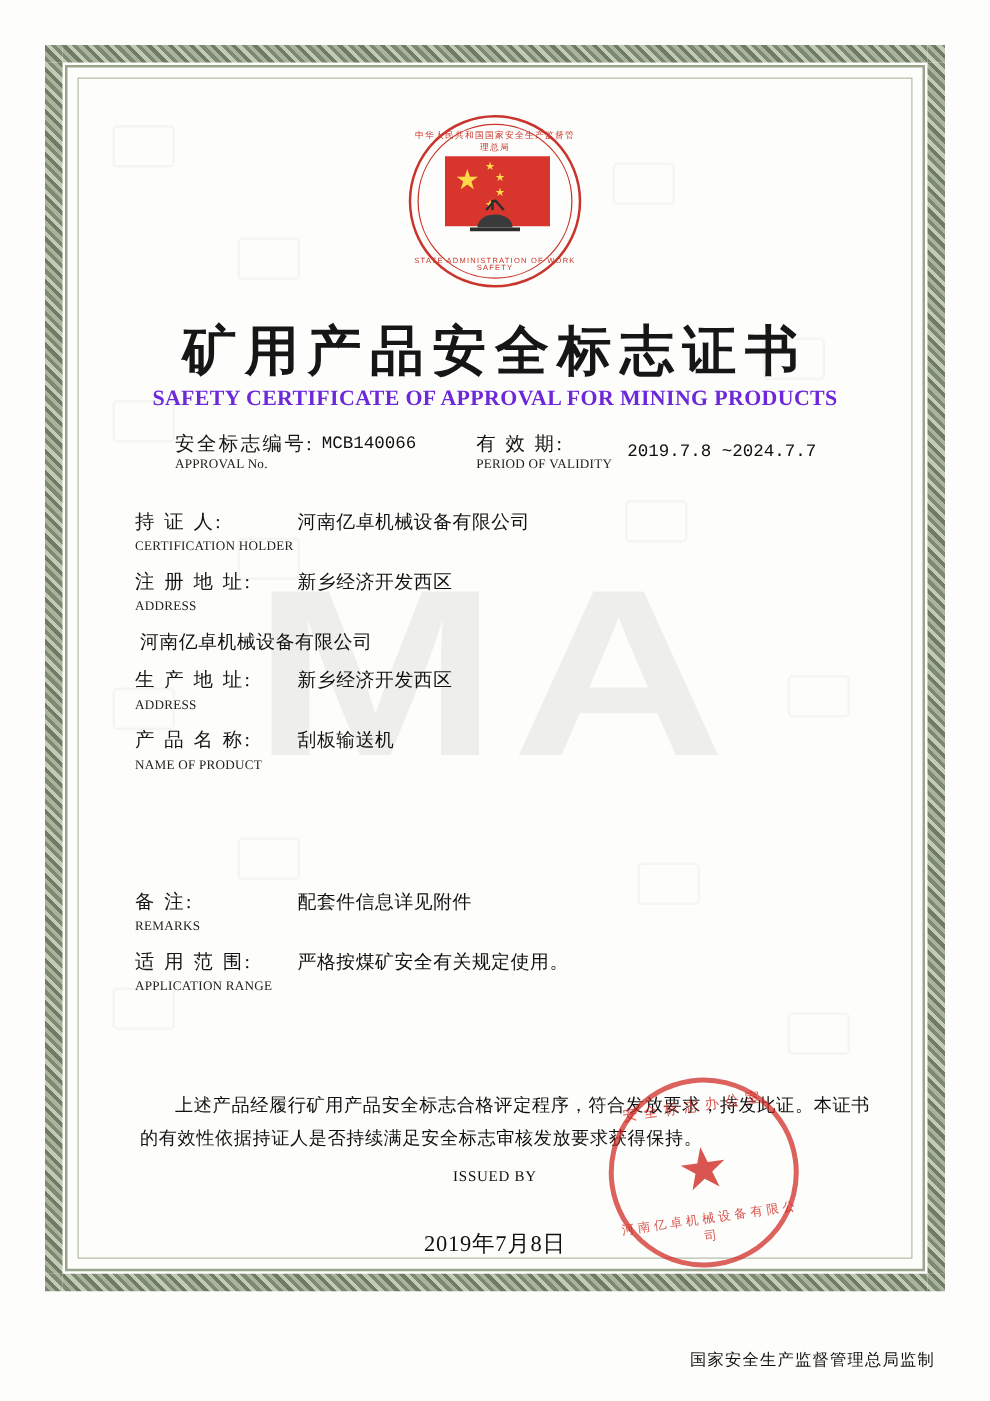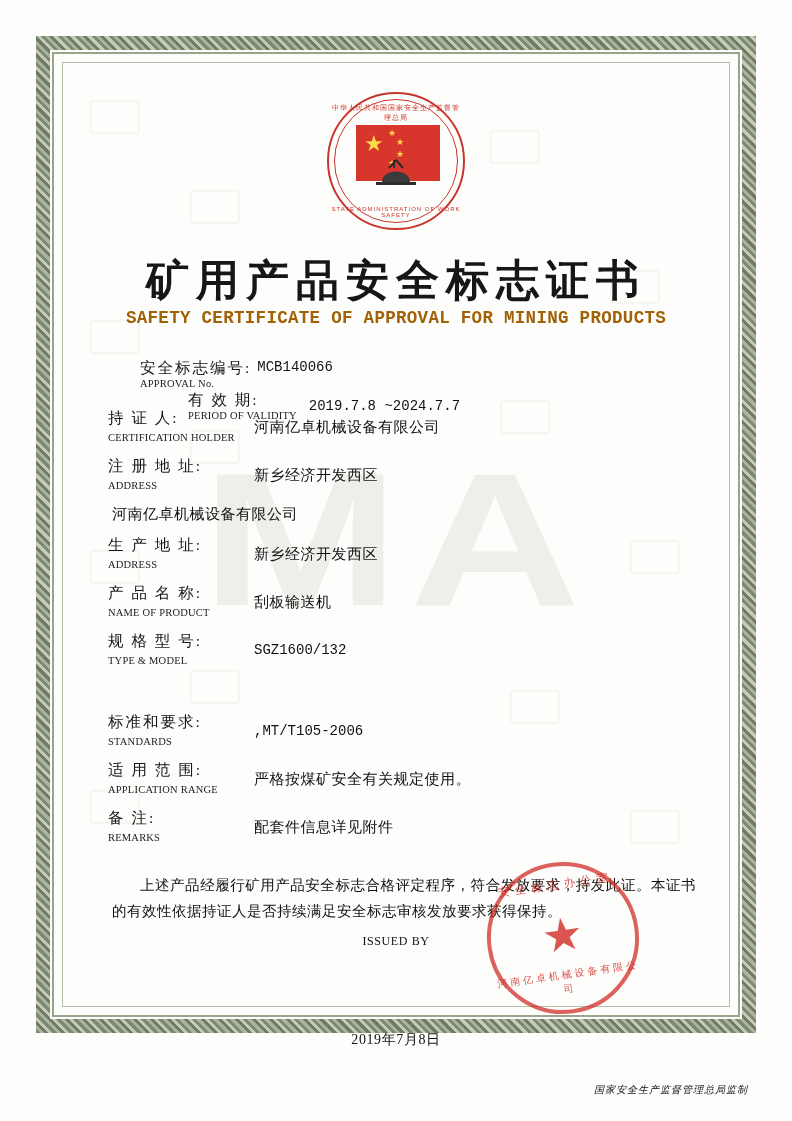--- a/index.html
+++ b/index.html
@@ -161,36 +161,35 @@
     font-weight: bold;
     font-size: 43px;
     letter-spacing: 7px;
     color: #161616;
   }
   .title-en {
     position: absolute;
     left: 0; right: 0;
     top: 308px;
     text-align: center;
-    font-family: Liberation Mono, monospace;
+    font-family: Liberation Serif, serif;
     font-weight: bold;
     font-size: 17.5px;
     letter-spacing: .3px;
-    color: #a16207;
+    color: #6d28d9;
   }
 
   
   .row-top {
     position: absolute;
     left: 140px;
     right: 110px;
-    top: 358px;
+    top: 346px;
     display: flex;
     align-items: flex-start;
-    flex-direction: column;
   }
   .lbl {
     font-size: 15.5px;
     letter-spacing: 2px;
     color: #161616;
     line-height: 19px;
     white-space: nowrap;
   }
   .lbl-en {
     font-family: "Liberation Serif", serif;
@@ -222,23 +221,22 @@
 
   
   .fields {
     position: absolute;
     left: 108px;
     right: 90px;
     top: 408px;
   }
   .field {
     display: flex;
-    align-items: center;
+    align-items: flex-start;
     margin-bottom: 11px;
-    gap: 16px;
   }
   .field .labels {
     width: 126px;
     flex: 0 0 126px;
   }
   .field .labels .lbl {
     display: block;
   }
   .field .content {
     padding-left: 4px;
@@ -282,24 +280,23 @@
     font-size: 12px;
     letter-spacing: .6px;
     color: #111;
     margin-top: 2px;
   }
   .date {
     position: absolute;
     left: 0; right: 0;
     top: 983px;
     text-align: center;
-    font-size: 14px;
+    font-size: 18px;
     letter-spacing: .6px;
     color: #111;
-    margin-top: 48px;
   }
 
   
   .seal {
     position: absolute;
     left: 487px;
     top: 862px;
     width: 152px;
     height: 152px;
     border-radius: 50%;
@@ -334,24 +331,23 @@
     font-size: 10px;
     letter-spacing: 3px;
     color: rgba(206, 38, 32, .78);
   }
 
   
   .footer {
     position: absolute;
     right: 44px;
     bottom: 24px;
-    font-size: 10px;
+    font-size: 13px;
     letter-spacing: 1px;
     color: #111;
-    font-style: italic;
   }
 </style>
 </head>
 <body>
 
 <div class="page">
 
   <div class="wm-boxes">
     <div class="wm-box" style="left:20px;  top:30px;"></div>
     <div class="wm-box" style="left:120px; top:120px;"></div>
@@ -438,50 +434,36 @@
       </div>
       <div class="content"><span class="val-cn">新乡经济开发西区</span></div>
     </div>
     <div class="field">
       <div class="labels">
         <span class="lbl">产 品 名 称:</span>
         <span class="lbl-en">NAME OF PRODUCT</span>
       </div>
       <div class="content"><span class="val-cn">刮板输送机</span></div>
     </div>
-    <div class="field">
-      <div class="labels">
-        <span class="lbl">规 格 型 号:</span>
-        <span class="lbl-en">TYPE &amp; MODEL</span>
-      </div>
-      <div class="content"><span class="val">SGZ1600/132</span></div>
-    </div>
   </div>
 
   <div class="fields-2">
     <div class="field">
       <div class="labels">
-        <span class="lbl">标准和要求:</span>
-        <span class="lbl-en">STANDARDS</span>
-      </div>
-      <div class="content"><span class="val">,MT/T105-2006</span></div>
+        <span class="lbl">备        注:</span>
+        <span class="lbl-en">REMARKS</span>
+      </div>
+      <div class="content"><span class="val-cn">配套件信息详见附件</span></div>
     </div>
     <div class="field">
       <div class="labels">
         <span class="lbl">适 用 范 围:</span>
         <span class="lbl-en">APPLICATION RANGE</span>
       </div>
       <div class="content"><span class="val-cn">严格按煤矿安全有关规定使用。</span></div>
-    </div>
-    <div class="field">
-      <div class="labels">
-        <span class="lbl">备        注:</span>
-        <span class="lbl-en">REMARKS</span>
-      </div>
-      <div class="content"><span class="val-cn">配套件信息详见附件</span></div>
     </div>
   </div>
 
   <div class="para"><span class="indent"></span><span>上述产品经履行矿用产品安全标志合格评定程序，符合发放要求，持发此证。本证书的有效性依据持证人是否持续满足安全标志审核发放要求获得保持。</span></div>
 
   <div class="issued">
     <div class="en">ISSUED BY</div>
   </div>
   <div class="date">2019年7月8日</div>
 

